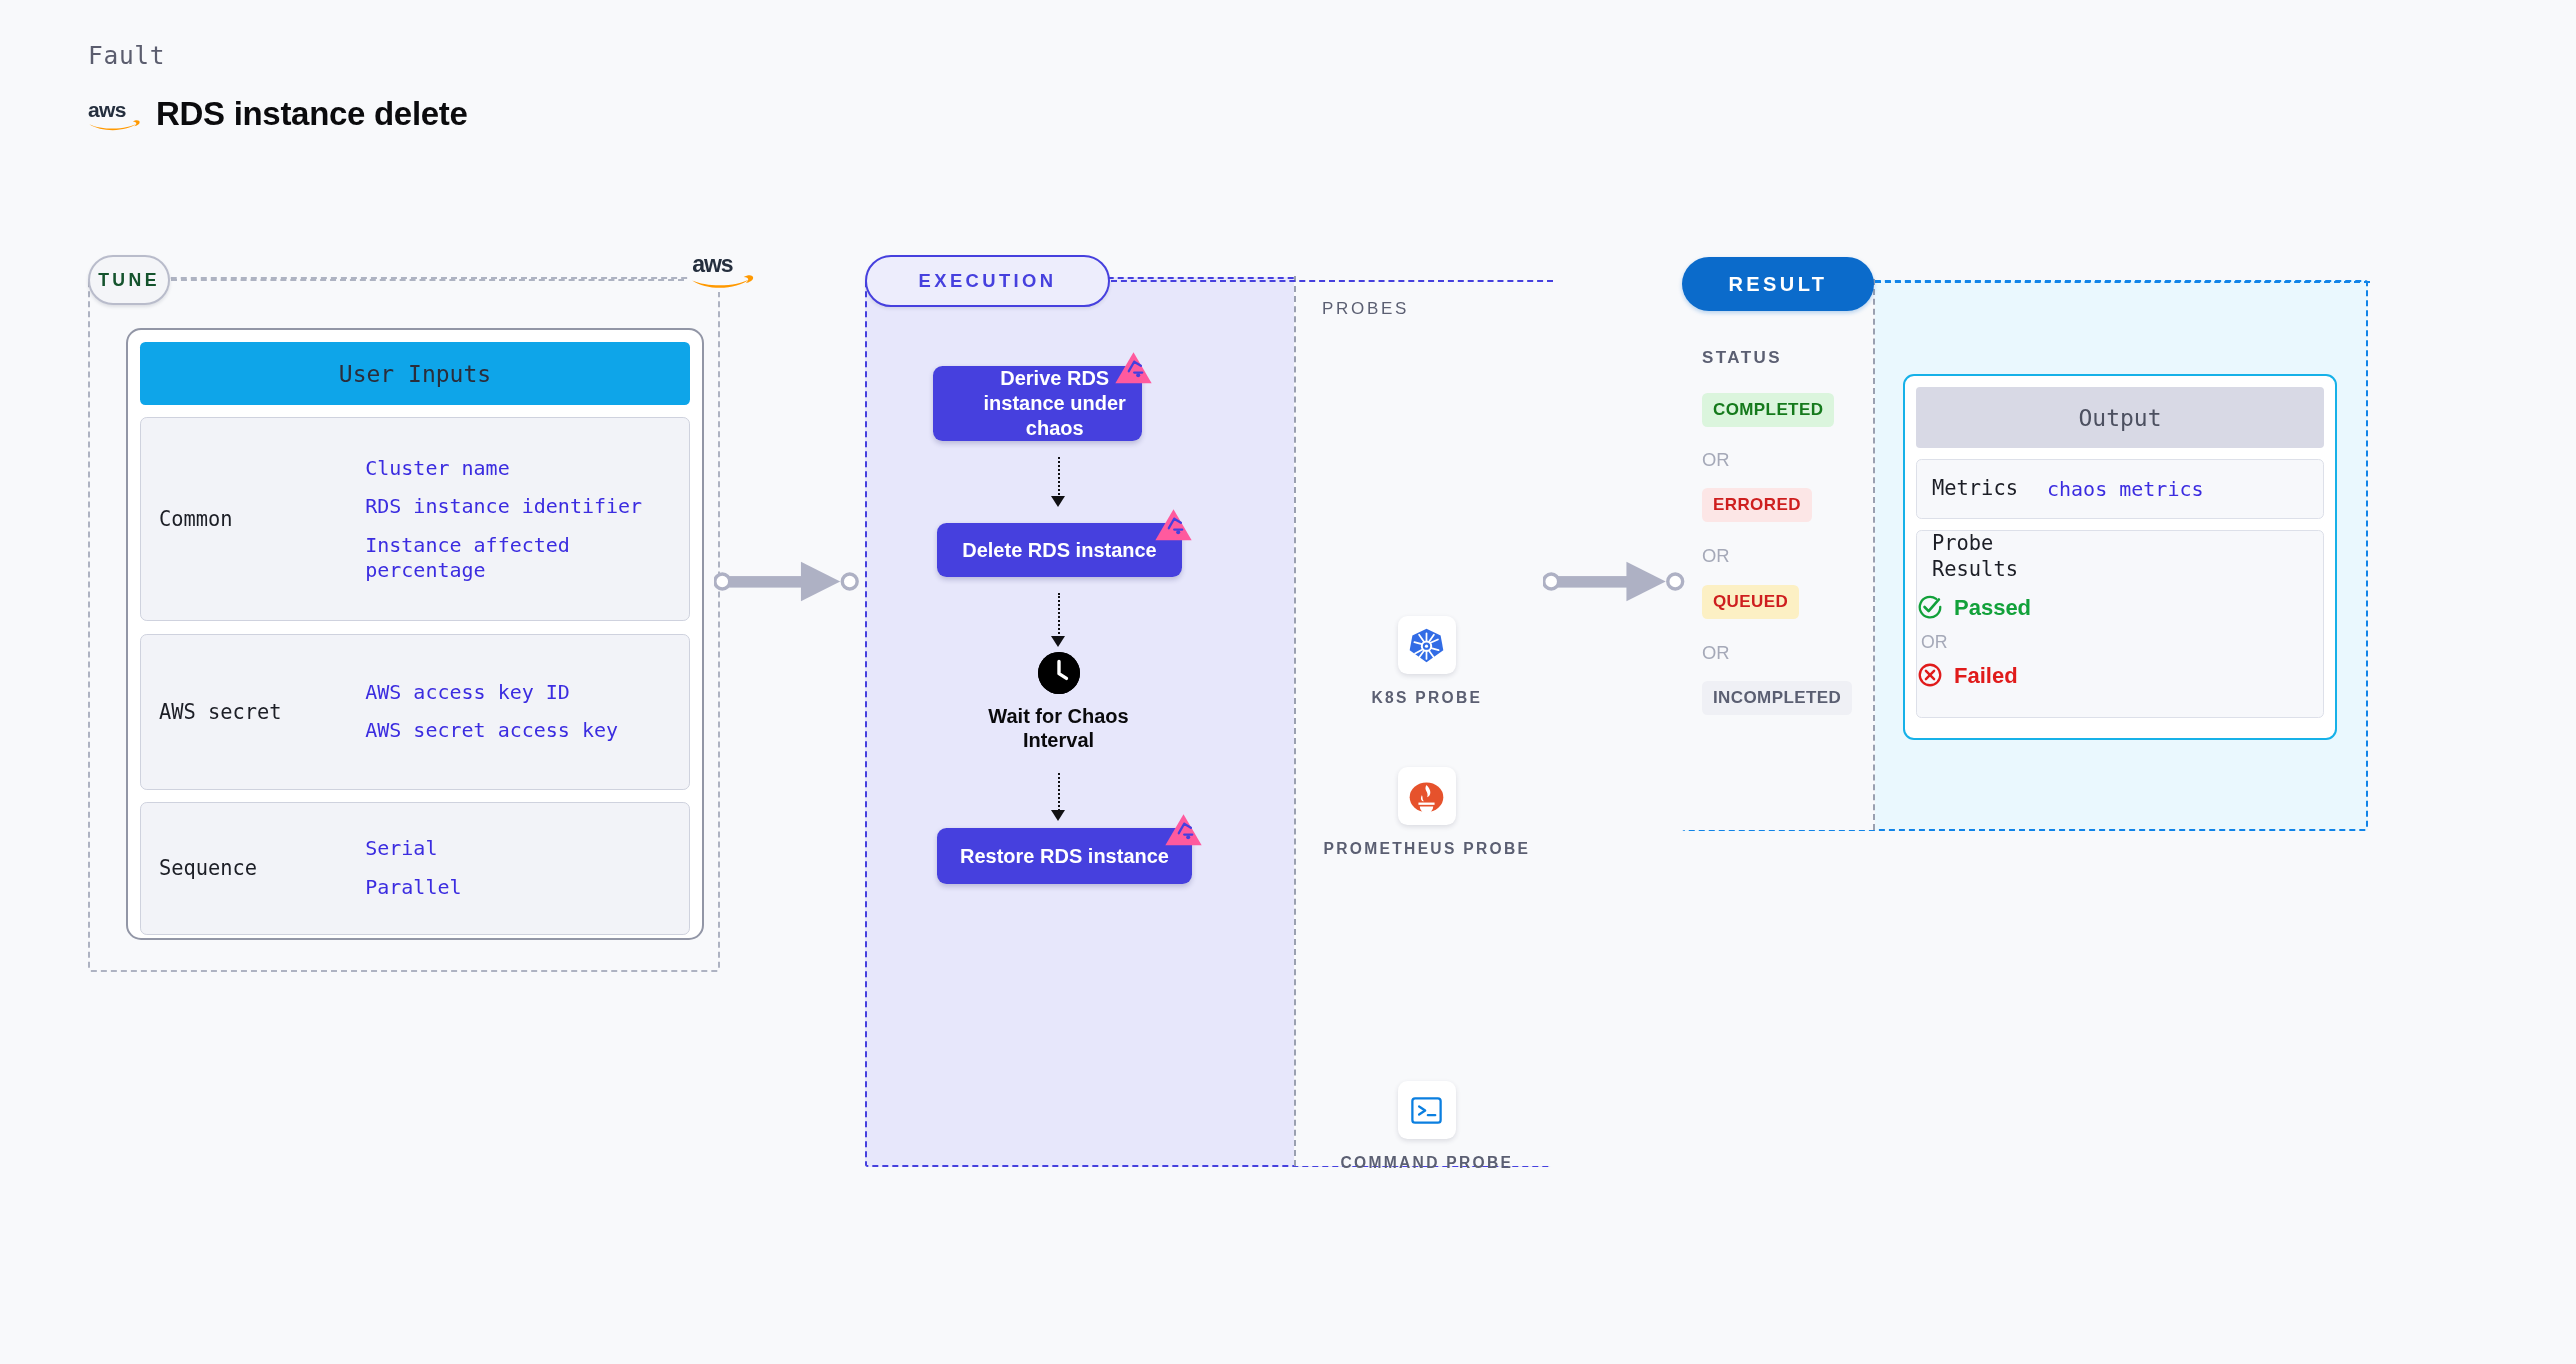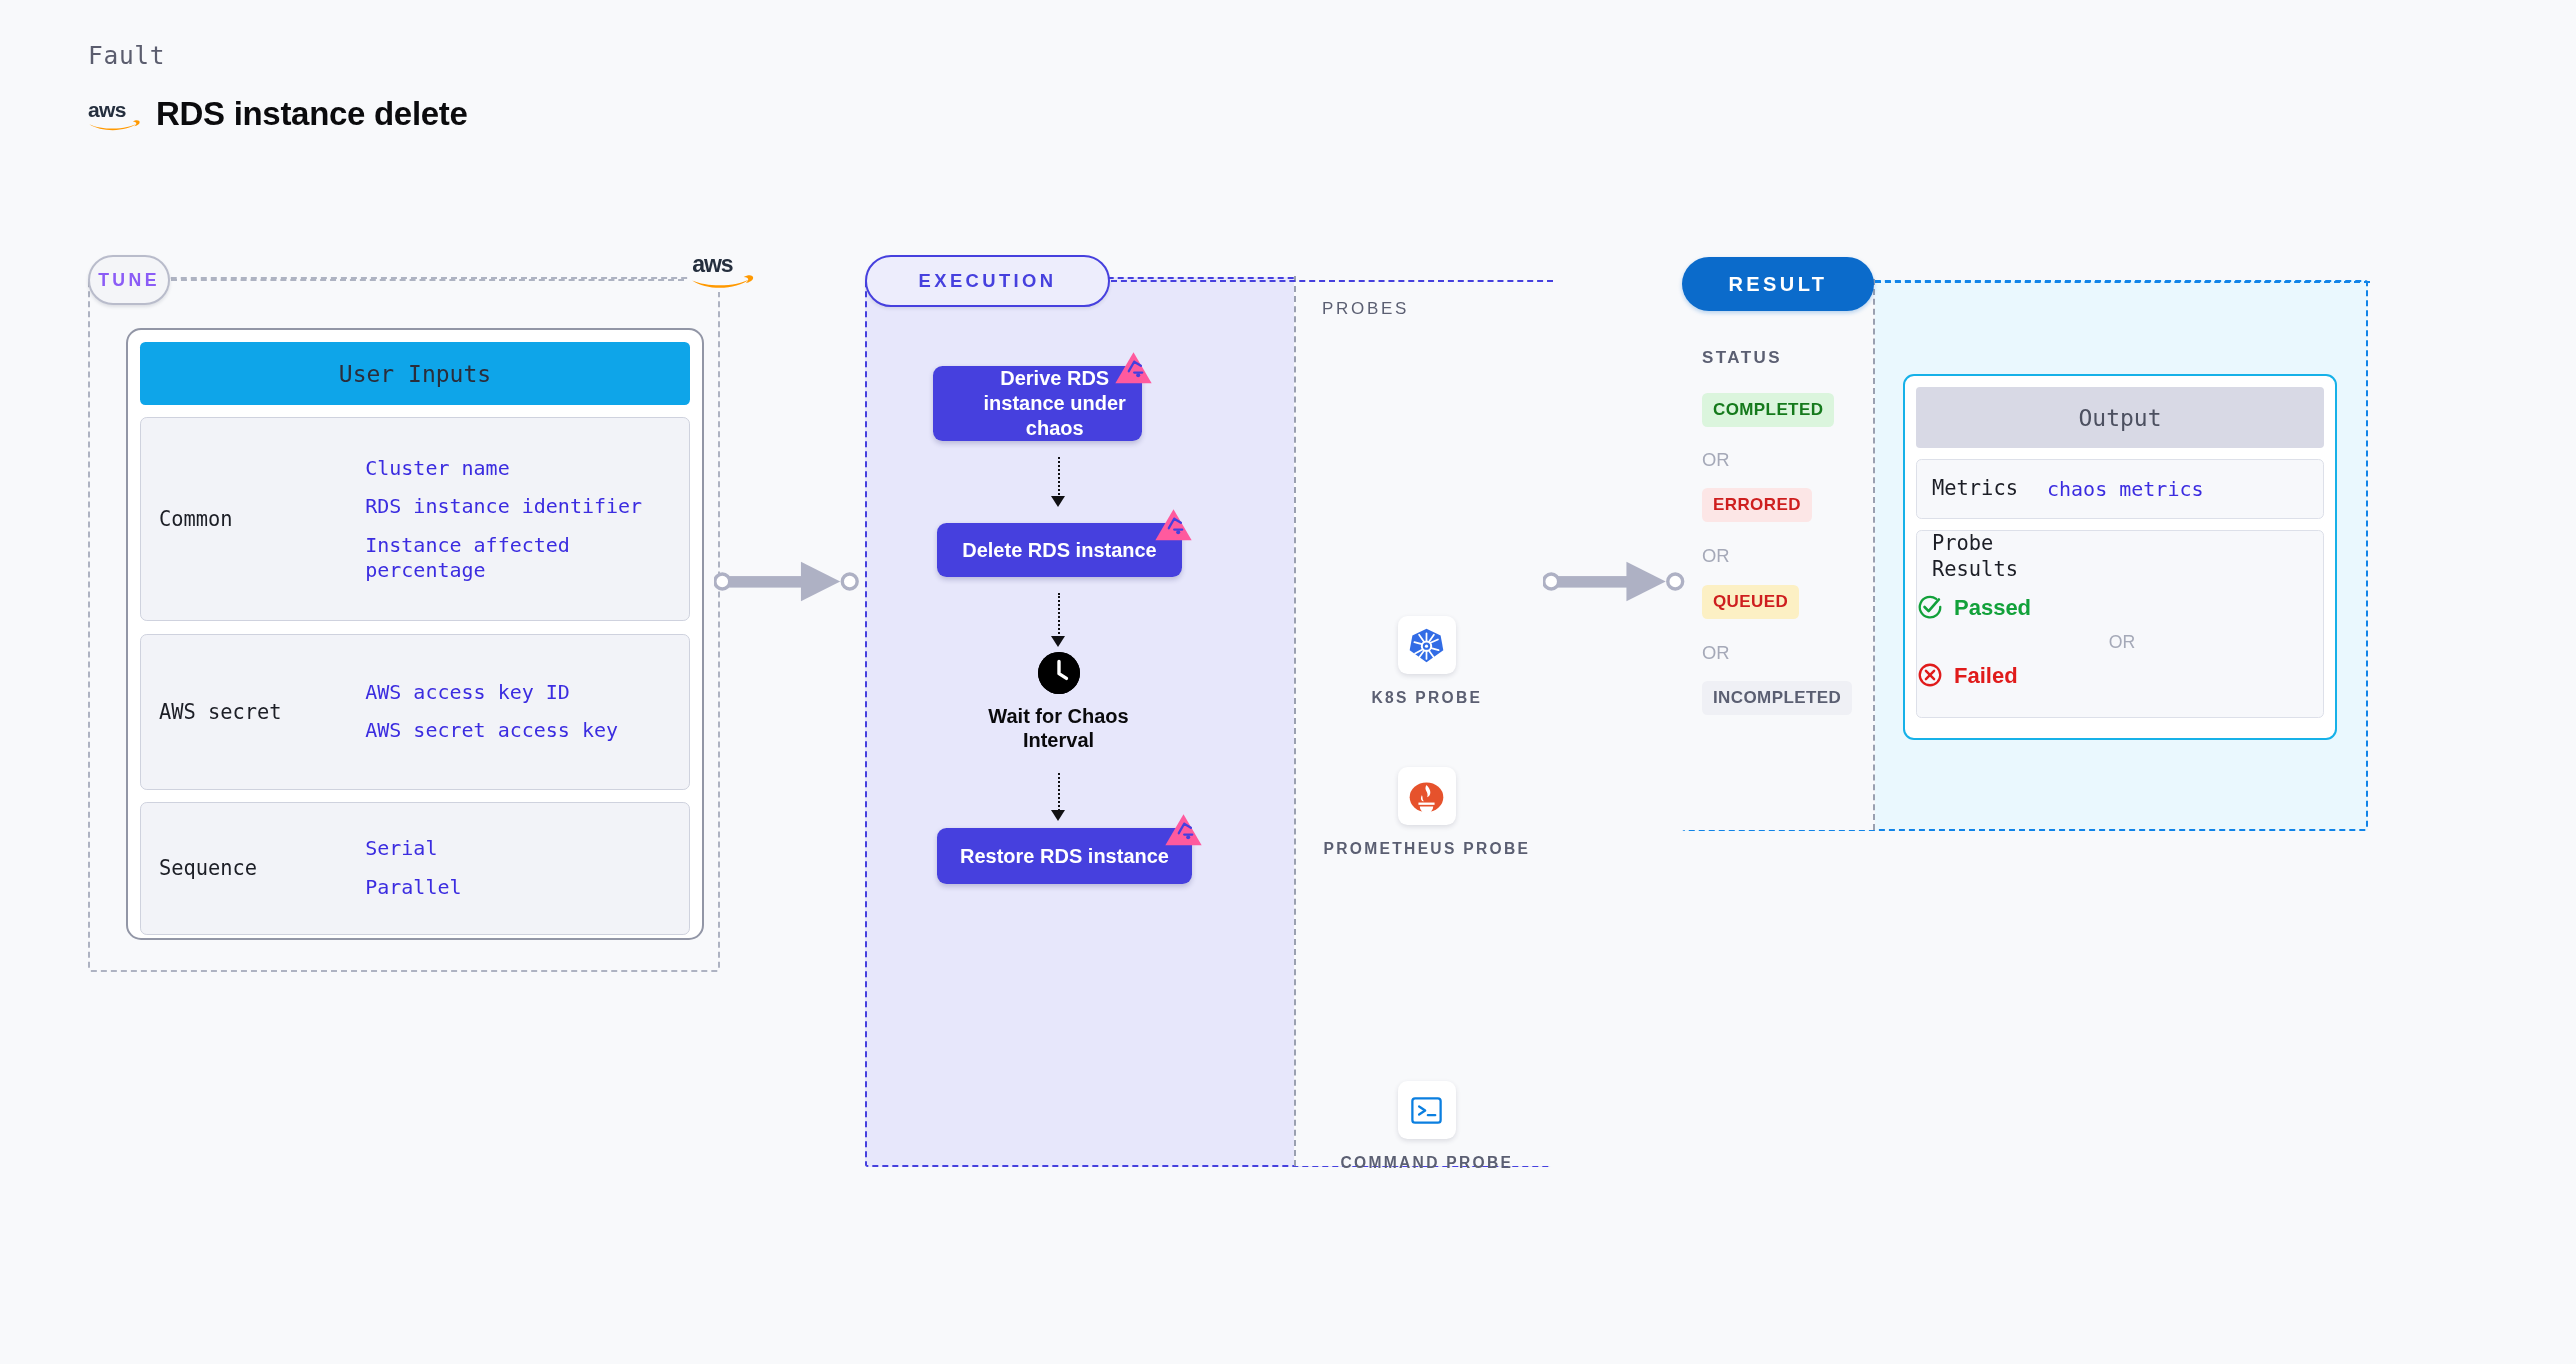--- a/index.html
+++ b/index.html
@@ -30,21 +30,21 @@
     position:absolute;z-index:20;
     display:flex;align-items:center;justify-content:center;
     border-radius:679px;
     font-weight:bold;
     letter-spacing:3.4px;
     box-sizing:border-box;
   }
   #tune-badge{
     left:88px;top:255px;width:82px;height:50px;
     background:#F4F5F8;border:2px solid #B9BCCB;
-    color:#8b5cf6;font-size:17.7px;
+    color:#14532d;font-size:17.7px;
     box-shadow:0 2px 3.4px rgba(40,45,70,.13);
   }
   #execution-badge{
     left:865px;top:255px;width:245px;height:52px;
     background:#EDEDFC;border:2px solid #4640DE;
     color:#4640DE;font-size:18.4px;
     box-shadow:0 2px 3.4px rgba(40,45,70,.10);
   }
   #result-badge{
     left:1682px;top:257px;width:192px;height:54px;
@@ -195,21 +195,21 @@
     display:flex;align-items:center;box-sizing:border-box;
   }
   .out-label{
     width:130px;flex:none;padding-left:15px;box-sizing:border-box;
     font-family:"DejaVu Sans Mono", monospace;font-size:20.4px;color:#1C1E26;line-height:1.25;
   }
   #row-metrics{height:60px;}
   #row-probe{height:188px;align-items:stretch;flex-direction:column;}
   #row-probe .out-label{display:flex;align-items:center;}
   .out-value-mono{font-family:"DejaVu Sans Mono", monospace;font-size:20px;color:#3B2CE0;}
-  #probe-results-col{display:flex;flex-direction:column;justify-content:center;gap:9.5px;padding:12.2px 0;text-align:center;}
+  #probe-results-col{display:flex;flex-direction:column;justify-content:center;gap:9.5px;padding:12.2px 0;}
   .pr-line{display:flex;align-items:center;gap:11px;}
   .pr-text{font-size:22px;font-weight:bold;}
   .pr-pass{color:#12A13A;}
   .pr-fail{color:#E01B1B;}
   .pr-or{font-size:17.7px;color:#A5A9B8;padding-left:4.1px;}
 
   
   .stage-arrow{position:absolute;z-index:15;}
 </style>
 </head>

